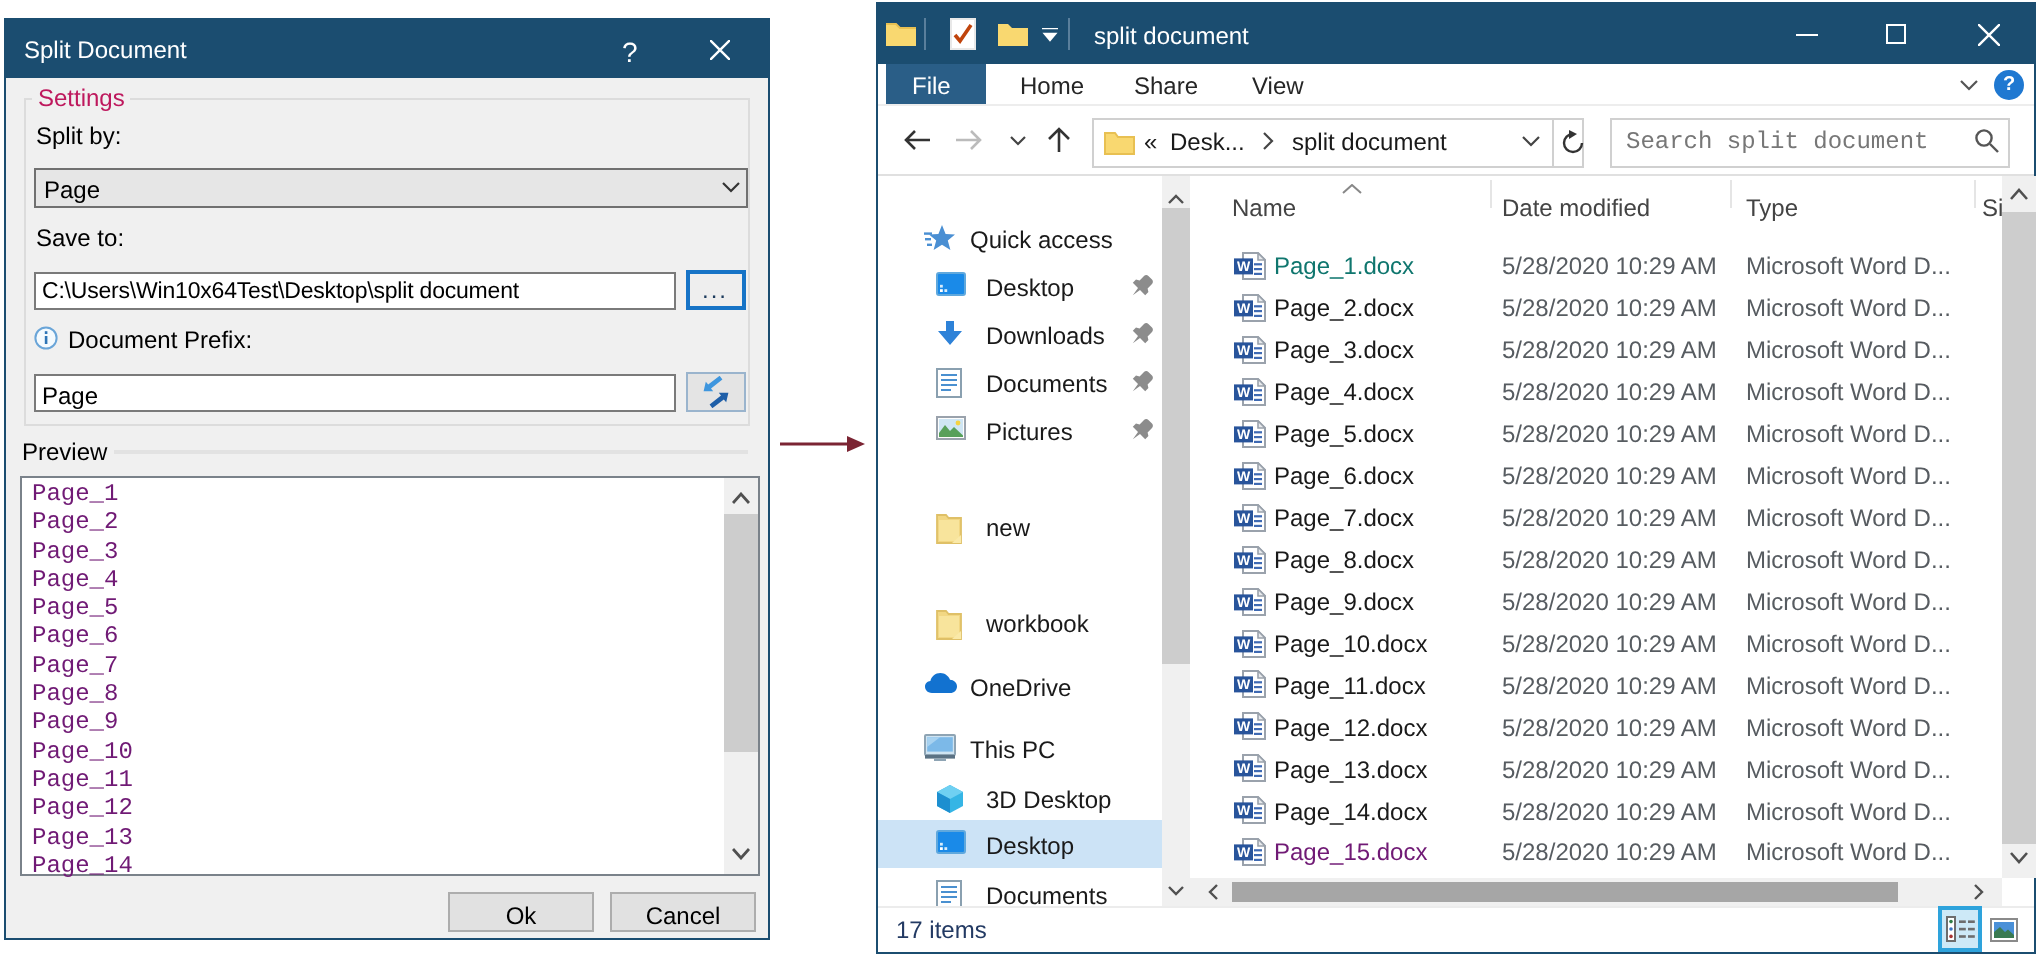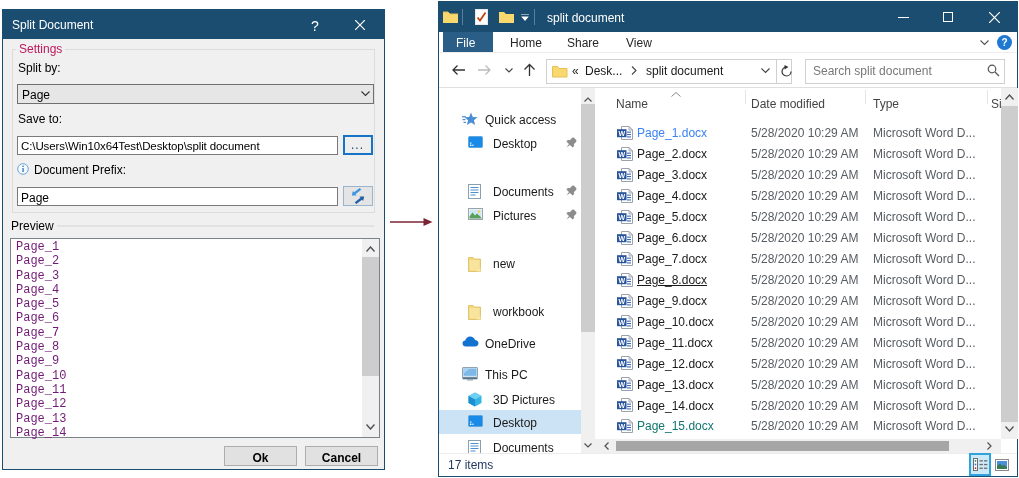--- a/index.html
+++ b/index.html
@@ -4,21 +4,21 @@
 <style>
 * { margin:0; padding:0; box-sizing:border-box; }
 body { font-family:"Liberation Sans", sans-serif; background:#fff; }
 #canvas { position:relative; width:1019px; height:478px; background:#fff; overflow:hidden; }
 .abs { position:absolute; }
 .t12 { font-size:12px; line-height:1; }
 
 #dlg { left:2px; top:9px; width:383px; height:461px; background:#f0f0f0; border:1px solid #1b4d70; }
 #dlg-title { left:0; top:0; width:100%; height:29px; background:#1b4d70; color:#fff; }
 .field { background:#fff; border:1px solid #7a7a7a; font-size:12px; color:#000; }
-.btn { background:#e1e1e1; border:1px solid #adadad; font-size:12px; color:#000; text-align:center;font-weight:bold; }
+.btn { background:#e1e1e1; border:1px solid #adadad; font-size:12px; color:#000; text-align:center; }
 
 #exp { left:438px; top:1px; width:580px; height:476px; background:#fff; border:1px solid #1b4d70; border-bottom-width:2px; }
 #exp-title { left:0; top:0; width:100%; height:30px; background:#1b4d70; color:#fff; }
 .navrow { position:absolute; left:0; width:142px; height:24px; font-size:12px; color:#1a1a1a; }
 .navrow span { position:absolute; top:6px; }
 .frow { position:absolute; font-size:12px; }
 .gray { color:#575c61; }
 .sb-track { background:#f0f0f0; }
 .sb-thumb { background:#cdcdcd; }
 </style>
@@ -170,21 +170,21 @@
   <svg class="abs" style="left:322px;top:66px;" width="9" height="6" viewBox="0 0 9 6">
         <path d="M0.5 0.5 L4.5 4.5 L8.5 0.5" stroke="#444" stroke-width="1.1" fill="none"></path>
       </svg>
   <div class="abs" style="left:337px;top:57px;width:1px;height:25px;background:#d0d0d0;"></div>
   <svg class="abs" style="left:341px;top:63px;" width="13" height="13" viewBox="0 0 13 13">
     <path d="M11 6.5 A4.5 4.5 0 1 1 6.5 2" stroke="#333" stroke-width="1.2" fill="none"></path>
     <path d="M4.5 0 L8.5 2 L4.5 4.5 Z" fill="#333"></path>
   </svg>
 
   <div class="abs" style="left:366px;top:57px;width:200px;height:25px;border:1px solid #d0d0d0;background:#fff;"></div>
-  <div class="abs t12" style="left:374px;top:63px;color:#777;">Search split document</div>
+  <div class="abs t12" style="left:374px;top:63px;color:#777;font-family:Liberation Mono, monospace;">Search split document</div>
   <svg class="abs" style="left:548px;top:62px;" width="13" height="13" viewBox="0 0 13 13">
     <circle cx="5" cy="5" r="3.8" stroke="#555" stroke-width="1.2" fill="none"></circle>
     <line x1="8" y1="8" x2="12" y2="12" stroke="#555" stroke-width="1.2"></line>
   </svg>
 
   <div id="navpane" class="abs" style="left:0;top:86px;width:142px;height:365px;background:#fff;"></div>
 <div class="navrow" style="top:105px;">
   <span style="left:23px;top:5px;"><svg width="16" height="15" viewBox="0 0 16 15">
             <path d="M9 0.5 L10.8 5 L15.5 5.3 L11.9 8.3 L13.2 13 L9 10.4 L4.8 13 L6.1 8.3 L2.5 5.3 L7.2 5 Z" fill="#4a8fd3"></path>
             <rect x="0" y="4.2" width="4" height="1.2" fill="#4a8fd3"></rect>
@@ -199,20 +199,30 @@
             <rect x="2" y="8.6" width="1.4" height="1.4" fill="#fff"></rect>
             <rect x="4.2" y="8.6" width="1.4" height="1.4" fill="#d7ecfb"></rect>
             <rect x="2" y="6.4" width="1.4" height="1.4" fill="#d7ecfb"></rect>
           </svg></span>
   <span style="left:54px;">Desktop</span>
   <span style="left:126px;top:6px;"><svg width="12" height="12" viewBox="0 0 12 12">
             <path d="M6.8 0.8 L11.2 5.2 L9.6 6.2 L9.8 7.4 L8.4 8.8 L1.2 10.8 L3.2 3.6 L4.6 2.2 L5.8 2.4 Z" fill="none"></path>
             <path d="M7 1 C7.6 0.4 8.6 0.4 9.2 1 L11 2.8 C11.6 3.4 11.6 4.4 11 5 L8.8 7.2 L9.2 9 L7.6 10.6 L5 8 L1.4 10.6 L4 7 L1.4 4.4 L3 2.8 L4.8 3.2 Z" fill="#8c8c8c"></path>
           </svg></span>
 </div>
+<div class="navrow" style="top:152.5px;">
+  <span style="left:29px;top:5px;"><svg width="14" height="14" viewBox="0 0 14 14">
+            <path d="M5 0.5 L9 0.5 L9 5.5 L13 5.5 L7 12.5 L1 5.5 L5 5.5 Z" fill="#2e82d8"></path>
+          </svg></span>
+  <span style="left:54px;">Downloads</span>
+  <span style="left:126px;top:6px;"><svg width="12" height="12" viewBox="0 0 12 12">
+            <path d="M6.8 0.8 L11.2 5.2 L9.6 6.2 L9.8 7.4 L8.4 8.8 L1.2 10.8 L3.2 3.6 L4.6 2.2 L5.8 2.4 Z" fill="none"></path>
+            <path d="M7 1 C7.6 0.4 8.6 0.4 9.2 1 L11 2.8 C11.6 3.4 11.6 4.4 11 5 L8.8 7.2 L9.2 9 L7.6 10.6 L5 8 L1.4 10.6 L4 7 L1.4 4.4 L3 2.8 L4.8 3.2 Z" fill="#8c8c8c"></path>
+          </svg></span>
+</div>
 <div class="navrow" style="top:176.5px;">
   <span style="left:29px;top:5px;"><svg width="13" height="15" viewBox="0 0 13 15">
             <rect x="0.5" y="0.5" width="12" height="14" fill="#fff" stroke="#8aa0b0"></rect>
             <rect x="2.5" y="3" width="8" height="1" fill="#4a90d0"></rect>
             <rect x="2.5" y="5.5" width="8" height="1" fill="#4a90d0"></rect>
             <rect x="2.5" y="8" width="8" height="1" fill="#4a90d0"></rect>
             <rect x="2.5" y="10.5" width="5" height="1" fill="#4a90d0"></rect>
           </svg></span>
   <span style="left:54px;">Documents</span>
   <span style="left:126px;top:6px;"><svg width="12" height="12" viewBox="0 0 12 12">
@@ -264,21 +274,21 @@
             <rect x="5" y="12.3" width="6" height="1.2" fill="#8ea4b4"></rect>
           </svg></span>
   <span style="left:46px;">This PC</span>
 </div>
 <div class="navrow" style="top:384.5px;">
   <span style="left:29px;top:5px;"><svg width="14" height="15" viewBox="0 0 14 15">
             <path d="M7 0.5 L13.5 4 L13.5 11 L7 14.5 L0.5 11 L0.5 4 Z" fill="#35b5e5"></path>
             <path d="M7 0.5 L13.5 4 L7 7.5 L0.5 4 Z" fill="#6fd0f2"></path>
             <path d="M7 7.5 L7 14.5 L0.5 11 L0.5 4 Z" fill="#1d8fd0"></path>
           </svg></span>
-  <span style="left:54px;">3D Pictures</span>
+  <span style="left:54px;">3D Desktop</span>
 </div>
 <div class="navrow" style="top:408px;background:#cce3f6;">
   <span style="left:29px;top:5px;"><svg width="15" height="13" viewBox="0 0 15 13">
             <rect x="0.5" y="0.5" width="14" height="11" rx="1" fill="#1a8ae8" stroke="#5fa8dd"></rect>
             <rect x="2" y="8.6" width="1.4" height="1.4" fill="#fff"></rect>
             <rect x="4.2" y="8.6" width="1.4" height="1.4" fill="#d7ecfb"></rect>
             <rect x="2" y="6.4" width="1.4" height="1.4" fill="#d7ecfb"></rect>
           </svg></span>
   <span style="left:54px;">Desktop</span>
 </div>
@@ -315,21 +325,21 @@
 
   <div class="frow" style="left:178px;top:124px;"><svg width="16" height="14" viewBox="0 0 16 14">
           <path d="M4.5 0.5 L12 0.5 L15.5 4 L15.5 13.5 L4.5 13.5 Z" fill="#fff" stroke="#9aa2ac"></path>
           <path d="M12 0.5 L12 4 L15.5 4 Z" fill="#e8eaed" stroke="#9aa2ac" stroke-width="0.8"></path>
           <rect x="10" y="5.6" width="4" height="1.1" fill="#3f6ab3"></rect>
           <rect x="10" y="8" width="4" height="1.1" fill="#3f6ab3"></rect>
           <rect x="10" y="10.4" width="4" height="1.1" fill="#3f6ab3"></rect>
           <rect x="0" y="3.2" width="9.5" height="8" fill="#28549b"></rect>
           <text x="4.75" y="9.6" font-family="Liberation Sans" font-size="7" font-weight="bold" fill="#fff" text-anchor="middle">W</text>
         </svg></div>
-<div class="frow" style="left:198px;top:124px;color:#3b82f6;">Page_1.docx</div>
+<div class="frow" style="left:198px;top:124px;color:#0f766e;">Page_1.docx</div>
 <div class="frow gray" style="left:312px;top:124px;">5/28/2020 10:29 AM</div>
 <div class="frow gray" style="left:434px;top:124px;">Microsoft Word D...</div>
 <div class="frow" style="left:178px;top:145px;"><svg width="16" height="14" viewBox="0 0 16 14">
           <path d="M4.5 0.5 L12 0.5 L15.5 4 L15.5 13.5 L4.5 13.5 Z" fill="#fff" stroke="#9aa2ac"></path>
           <path d="M12 0.5 L12 4 L15.5 4 Z" fill="#e8eaed" stroke="#9aa2ac" stroke-width="0.8"></path>
           <rect x="10" y="5.6" width="4" height="1.1" fill="#3f6ab3"></rect>
           <rect x="10" y="8" width="4" height="1.1" fill="#3f6ab3"></rect>
           <rect x="10" y="10.4" width="4" height="1.1" fill="#3f6ab3"></rect>
           <rect x="0" y="3.2" width="9.5" height="8" fill="#28549b"></rect>
           <text x="4.75" y="9.6" font-family="Liberation Sans" font-size="7" font-weight="bold" fill="#fff" text-anchor="middle">W</text>
@@ -399,21 +409,21 @@
 <div class="frow gray" style="left:434px;top:250px;">Microsoft Word D...</div>
 <div class="frow" style="left:178px;top:271px;"><svg width="16" height="14" viewBox="0 0 16 14">
           <path d="M4.5 0.5 L12 0.5 L15.5 4 L15.5 13.5 L4.5 13.5 Z" fill="#fff" stroke="#9aa2ac"></path>
           <path d="M12 0.5 L12 4 L15.5 4 Z" fill="#e8eaed" stroke="#9aa2ac" stroke-width="0.8"></path>
           <rect x="10" y="5.6" width="4" height="1.1" fill="#3f6ab3"></rect>
           <rect x="10" y="8" width="4" height="1.1" fill="#3f6ab3"></rect>
           <rect x="10" y="10.4" width="4" height="1.1" fill="#3f6ab3"></rect>
           <rect x="0" y="3.2" width="9.5" height="8" fill="#28549b"></rect>
           <text x="4.75" y="9.6" font-family="Liberation Sans" font-size="7" font-weight="bold" fill="#fff" text-anchor="middle">W</text>
         </svg></div>
-<div class="frow" style="left:198px;top:271px;color:#1a1a1a;text-decoration:underline;">Page_8.docx</div>
+<div class="frow" style="left:198px;top:271px;color:#1a1a1a;">Page_8.docx</div>
 <div class="frow gray" style="left:312px;top:271px;">5/28/2020 10:29 AM</div>
 <div class="frow gray" style="left:434px;top:271px;">Microsoft Word D...</div>
 <div class="frow" style="left:178px;top:292px;"><svg width="16" height="14" viewBox="0 0 16 14">
           <path d="M4.5 0.5 L12 0.5 L15.5 4 L15.5 13.5 L4.5 13.5 Z" fill="#fff" stroke="#9aa2ac"></path>
           <path d="M12 0.5 L12 4 L15.5 4 Z" fill="#e8eaed" stroke="#9aa2ac" stroke-width="0.8"></path>
           <rect x="10" y="5.6" width="4" height="1.1" fill="#3f6ab3"></rect>
           <rect x="10" y="8" width="4" height="1.1" fill="#3f6ab3"></rect>
           <rect x="10" y="10.4" width="4" height="1.1" fill="#3f6ab3"></rect>
           <rect x="0" y="3.2" width="9.5" height="8" fill="#28549b"></rect>
           <text x="4.75" y="9.6" font-family="Liberation Sans" font-size="7" font-weight="bold" fill="#fff" text-anchor="middle">W</text>
@@ -483,21 +493,21 @@
 <div class="frow gray" style="left:434px;top:396.5px;">Microsoft Word D...</div>
 <div class="frow" style="left:178px;top:417px;"><svg width="16" height="14" viewBox="0 0 16 14">
           <path d="M4.5 0.5 L12 0.5 L15.5 4 L15.5 13.5 L4.5 13.5 Z" fill="#fff" stroke="#9aa2ac"></path>
           <path d="M12 0.5 L12 4 L15.5 4 Z" fill="#e8eaed" stroke="#9aa2ac" stroke-width="0.8"></path>
           <rect x="10" y="5.6" width="4" height="1.1" fill="#3f6ab3"></rect>
           <rect x="10" y="8" width="4" height="1.1" fill="#3f6ab3"></rect>
           <rect x="10" y="10.4" width="4" height="1.1" fill="#3f6ab3"></rect>
           <rect x="0" y="3.2" width="9.5" height="8" fill="#28549b"></rect>
           <text x="4.75" y="9.6" font-family="Liberation Sans" font-size="7" font-weight="bold" fill="#fff" text-anchor="middle">W</text>
         </svg></div>
-<div class="frow" style="left:198px;top:417px;color:#0f766e;">Page_15.docx</div>
+<div class="frow" style="left:198px;top:417px;color:#701a75;">Page_15.docx</div>
 <div class="frow gray" style="left:312px;top:417px;">5/28/2020 10:29 AM</div>
 <div class="frow gray" style="left:434px;top:417px;">Microsoft Word D...</div>
 
   <div class="abs sb-track" style="left:562px;top:86px;width:17px;height:351px;"></div>
   <svg class="abs" style="left:566px;top:92px;" width="9" height="6" viewBox="0 0 9 6">
         <path d="M0.5 5.5 L4.5 1 L8.5 5.5" stroke="#505050" stroke-width="1.3" fill="none"></path>
       </svg>
   <div class="abs sb-thumb" style="left:562px;top:104px;width:17px;height:316px;"></div>
   <svg class="abs" style="left:566px;top:424px;" width="9" height="6" viewBox="0 0 9 6">
         <path d="M0.5 0.5 L4.5 5 L8.5 0.5" stroke="#505050" stroke-width="1.3" fill="none"></path>

